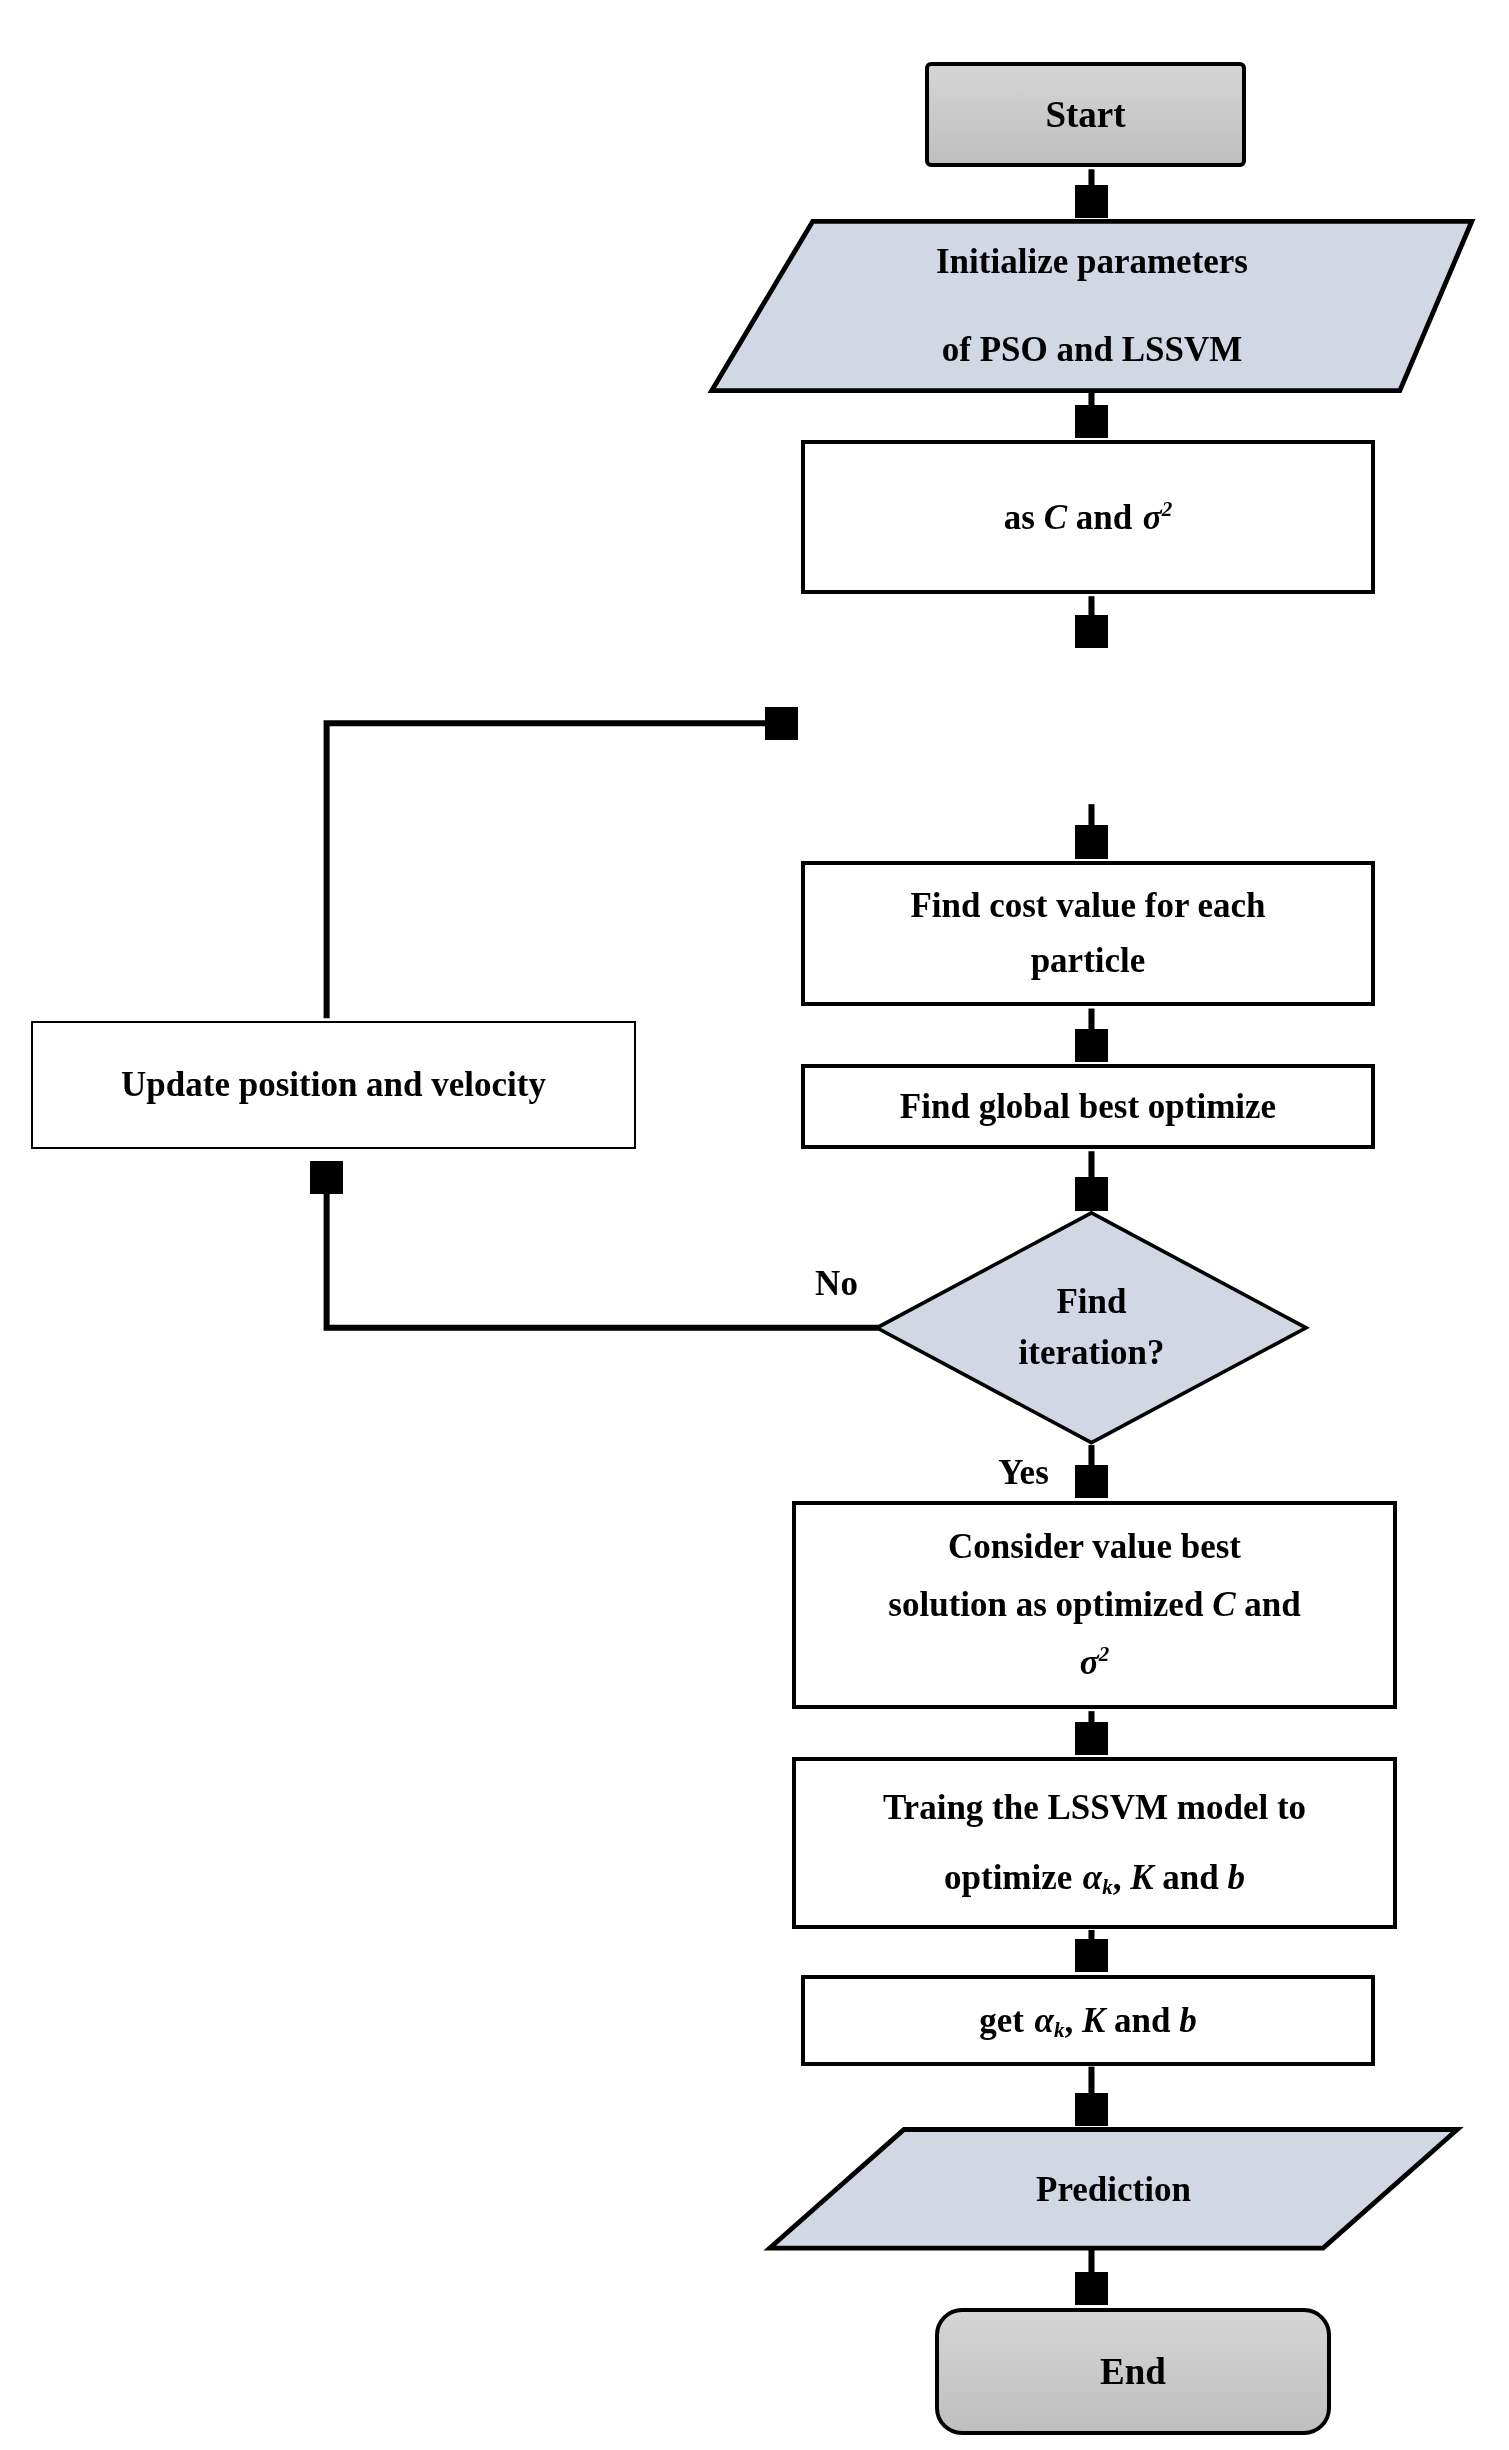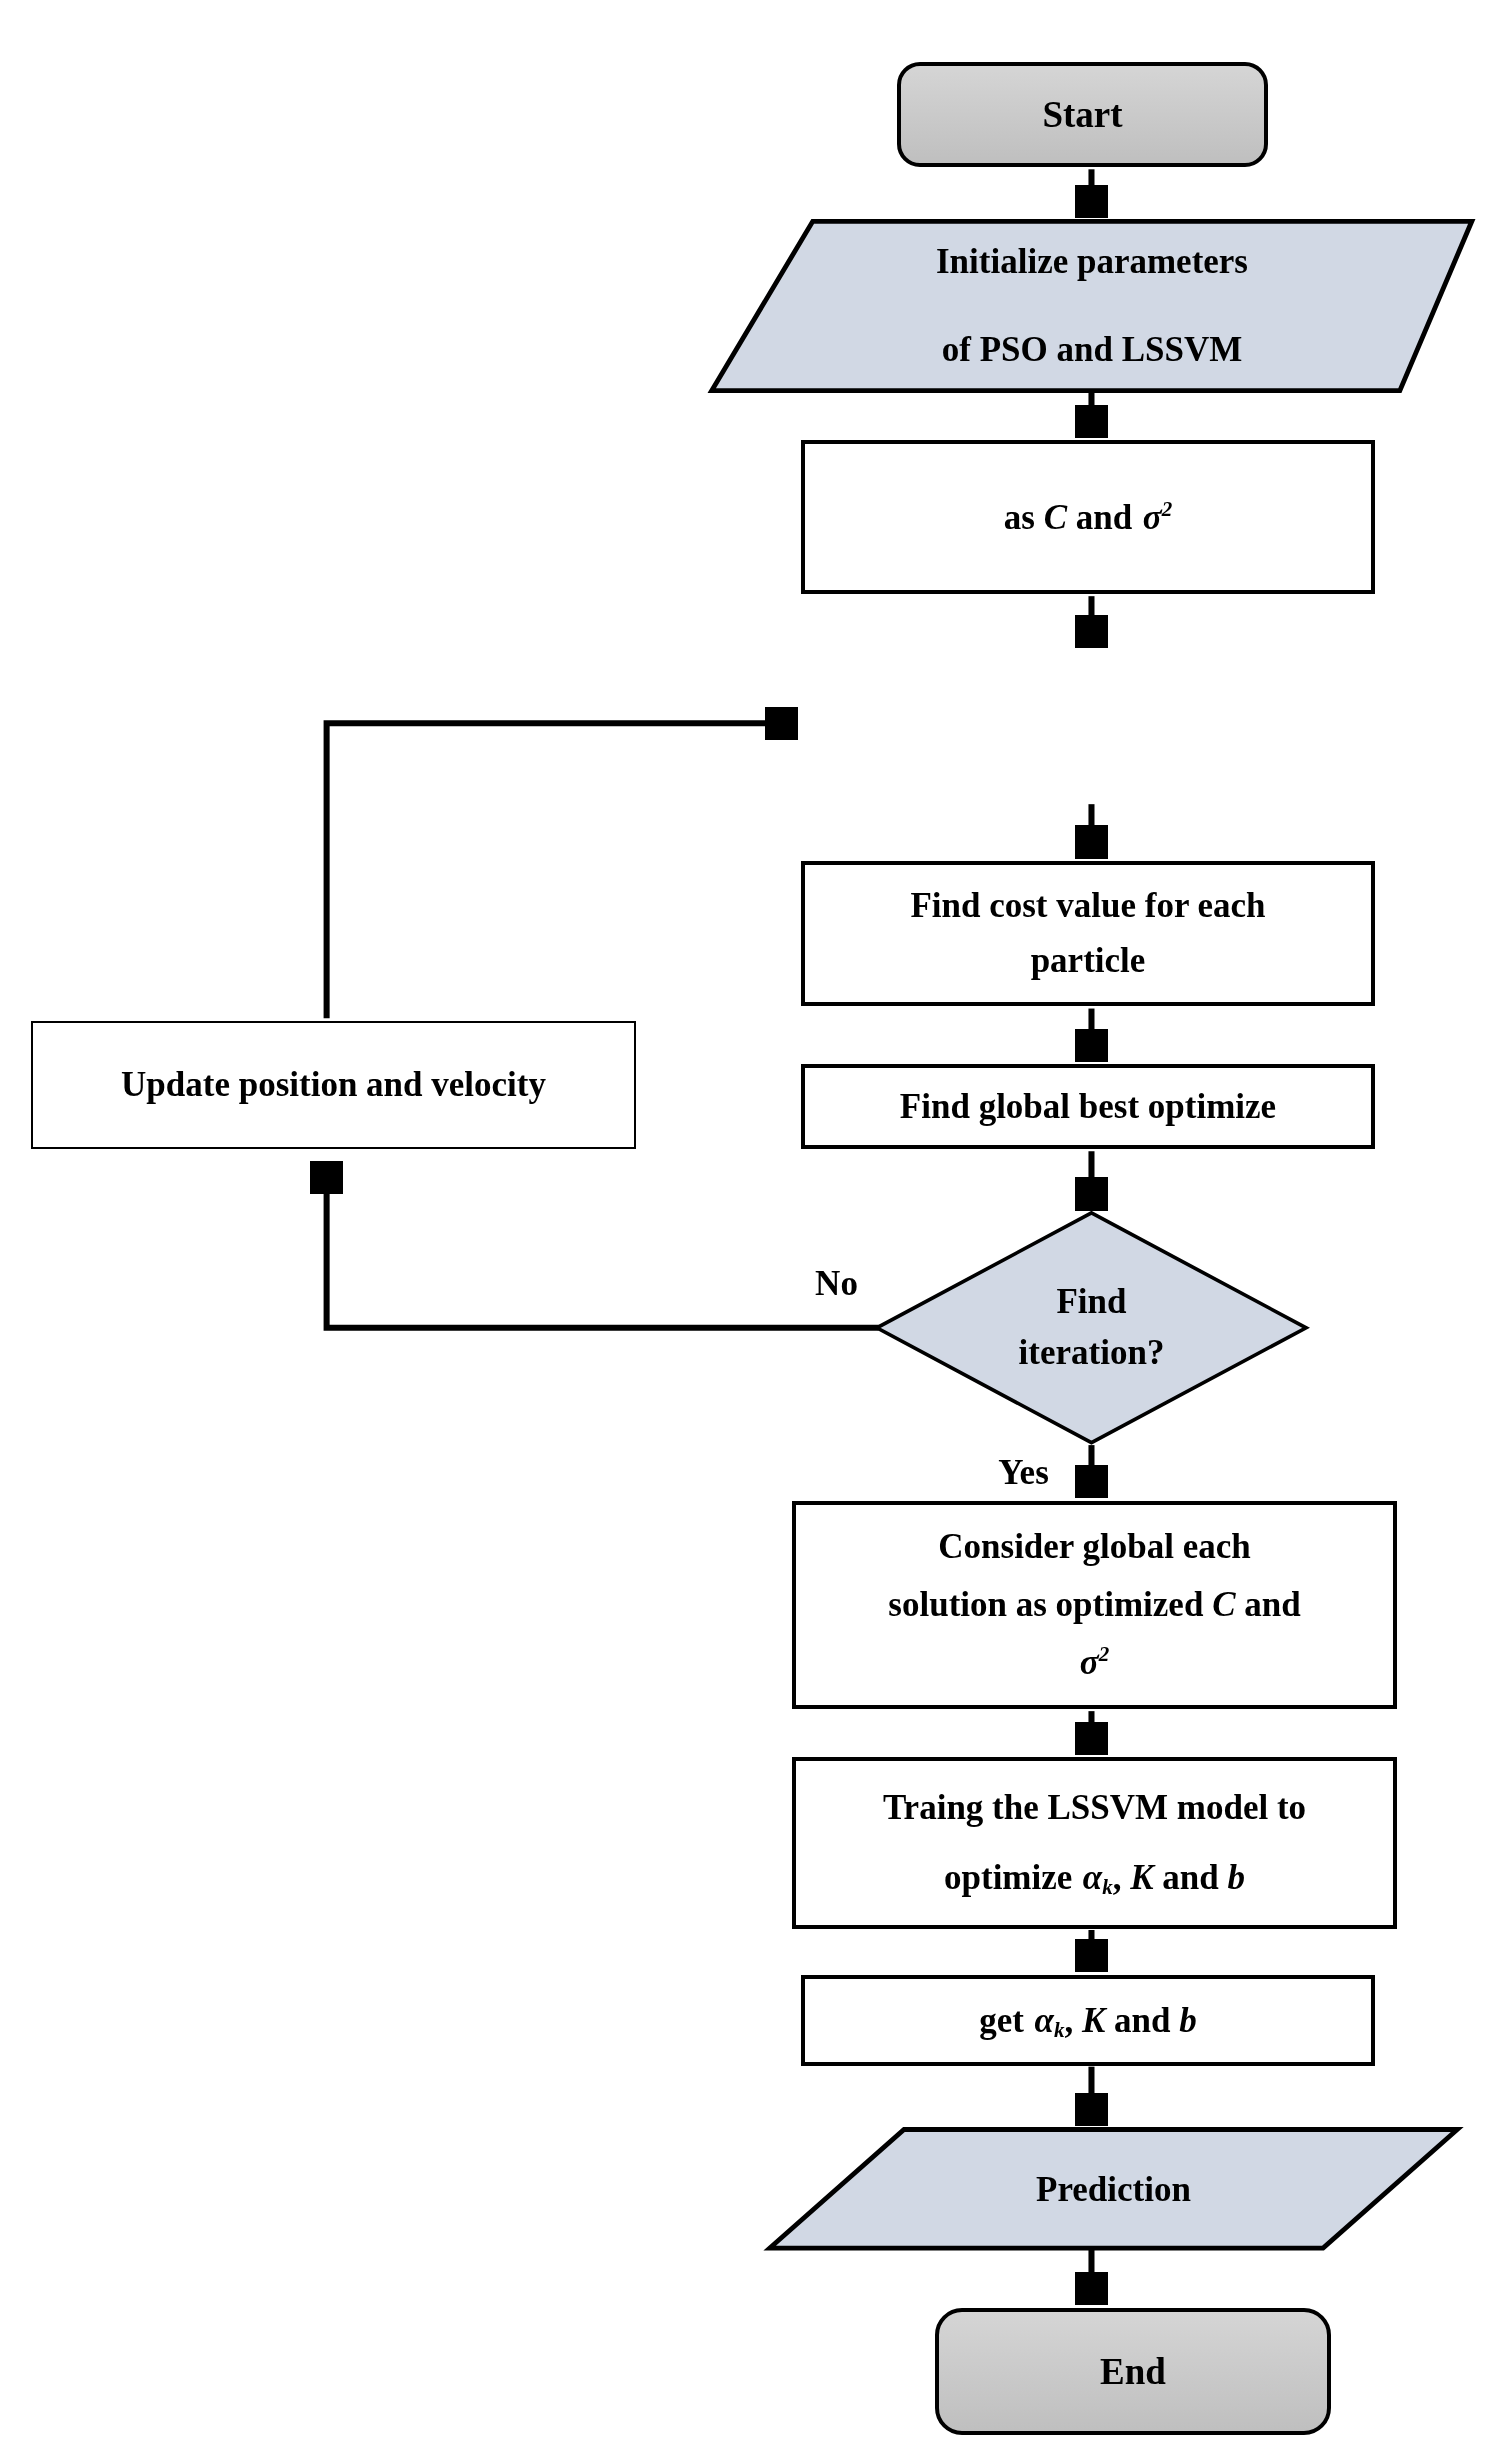--- a/index.html
+++ b/index.html
@@ -31,21 +31,21 @@
     border:4.2px solid var(--line-color,#000);
     font-size:37px;
   }
   .mi{font-style:italic;}
   .sup{font-size:0.60em;vertical-align:0.62em;}
   .sub{font-size:0.60em;vertical-align:-0.22em;}
   .gapl{margin-left:0.30em;}
   .edge-label{position:absolute;display:flex;align-items:center;justify-content:center;font-size:35px;}
 
   
-  #node-start{left:897px;top:62px;width:371px;height:105px;border-radius:23px;}
+  #node-start{left:925px;top:62px;width:321px;height:105px;border-radius:6px;}
   #node-init{left:712px;top:221px;width:760px;height:169px;line-height:2.5;}
   #node-consider{left:801px;top:440px;width:574px;height:154px;line-height:1.8;}
   #node-train{left:801px;top:651px;width:574px;height:151px;line-height:1.7;}
   #node-findcost{left:801px;top:861px;width:574px;height:145px;line-height:1.55;}
   #node-findglobal{left:801px;top:1064px;width:574px;height:85px;}
   #node-update{left:31px;top:1021px;width:605px;height:128px;border-width:2.4px;}
   #node-decision{left:877px;top:1213px;width:429px;height:230px;line-height:1.45;}
   #node-global{left:792px;top:1501px;width:605px;height:208px;line-height:1.65;}
   #node-traing{left:792px;top:1757px;width:605px;height:172px;line-height:2.0;}
   #node-get{left:801px;top:1975px;width:574px;height:91px;}
@@ -114,21 +114,21 @@
 
   <div class="node" id="node-decision">
     <div class="line">Find</div>
     <div class="line">iteration?</div>
   </div>
 
   <div class="edge-label" id="lbl-no">No</div>
   <div class="edge-label" id="lbl-yes">Yes</div>
 
   <div class="node process" id="node-global">
-    <div class="line">Consider global each</div>
+    <div class="line">Consider value best</div>
     <div class="line"><span>solution as optimized </span><span class="mi">C</span><span> and</span></div>
     <div class="line"><span class="mi">σ</span><span class="sup mi">2</span></div>
   </div>
 
   <div class="node process" id="node-traing">
     <div class="line">Traing the LSSVM model to</div>
     <div class="line"><span>optimize</span><span class="mi gapl">α</span><span class="sub mi">k</span><span>, </span><span class="mi">K</span><span> and </span><span class="mi">b</span></div>
   </div>
 
   <div class="node process" id="node-get">

